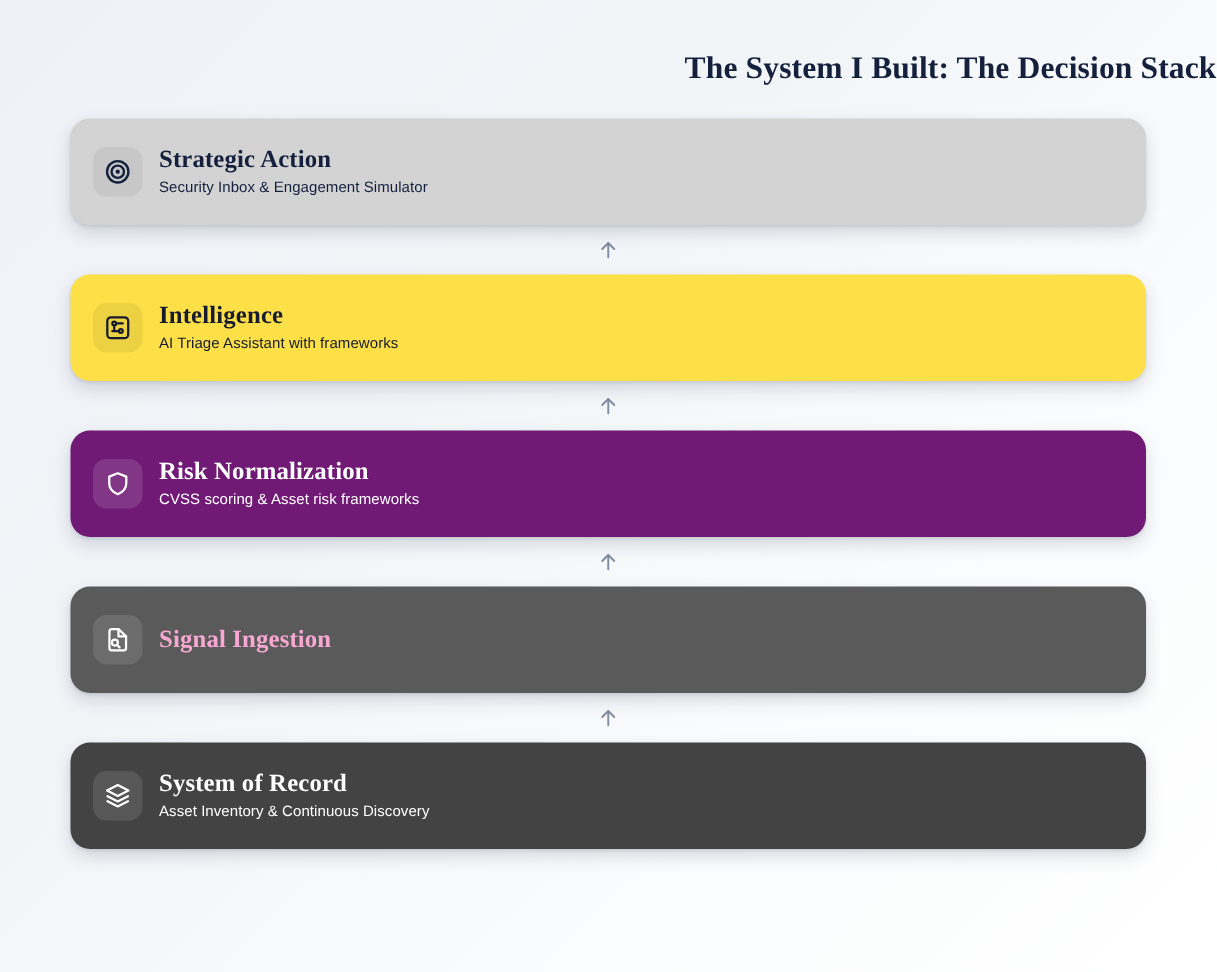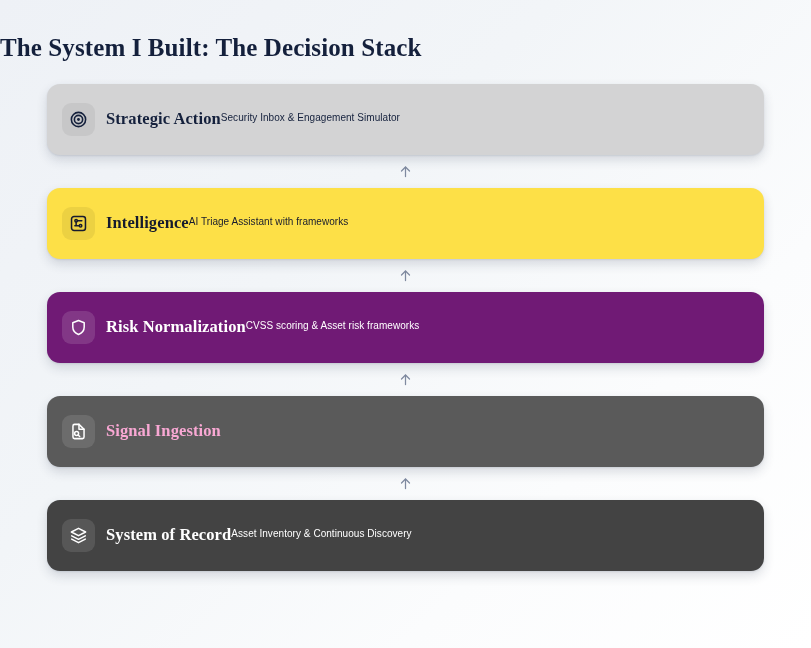--- a/index.html
+++ b/index.html
@@ -9,23 +9,23 @@
   body {
     width: 811px;
     height: 648px;
     overflow: hidden;
     background: linear-gradient(135deg, #eef1f6 0%, #f2f5f8 38%, #fbfcfd 72%, #ffffff 100%);
     font-family: "Liberation Sans", sans-serif;
     -webkit-font-smoothing: antialiased;
   }
 
   #page-title {
-    text-align: left;
+    text-align: right;
     font-family: "Liberation Serif", serif;
-    font-size: 25px;
+    font-size: 21px;
     font-weight: 700;
     color: #14203c;
     letter-spacing: 0.1px;
     margin: 0;
     padding-top: 34px;
     line-height: 1.1;
   }
 
   #stack {
     margin: 0 auto;
@@ -51,21 +51,21 @@
     border-radius: 9px;
     display: flex;
     align-items: center;
     justify-content: center;
     margin-right: 11px;
   }
   .icon-tile svg { display: block; }
 
   .card-text {
     display: flex;
-    flex-direction: row;
+    flex-direction: column;
     justify-content: center;
   }
   .card-title {
     font-family: "Liberation Serif", serif;
     font-size: 16.5px;
     font-weight: 700;
     line-height: 1.25;
     letter-spacing: 0.1px;
   }
   .card-sub {

